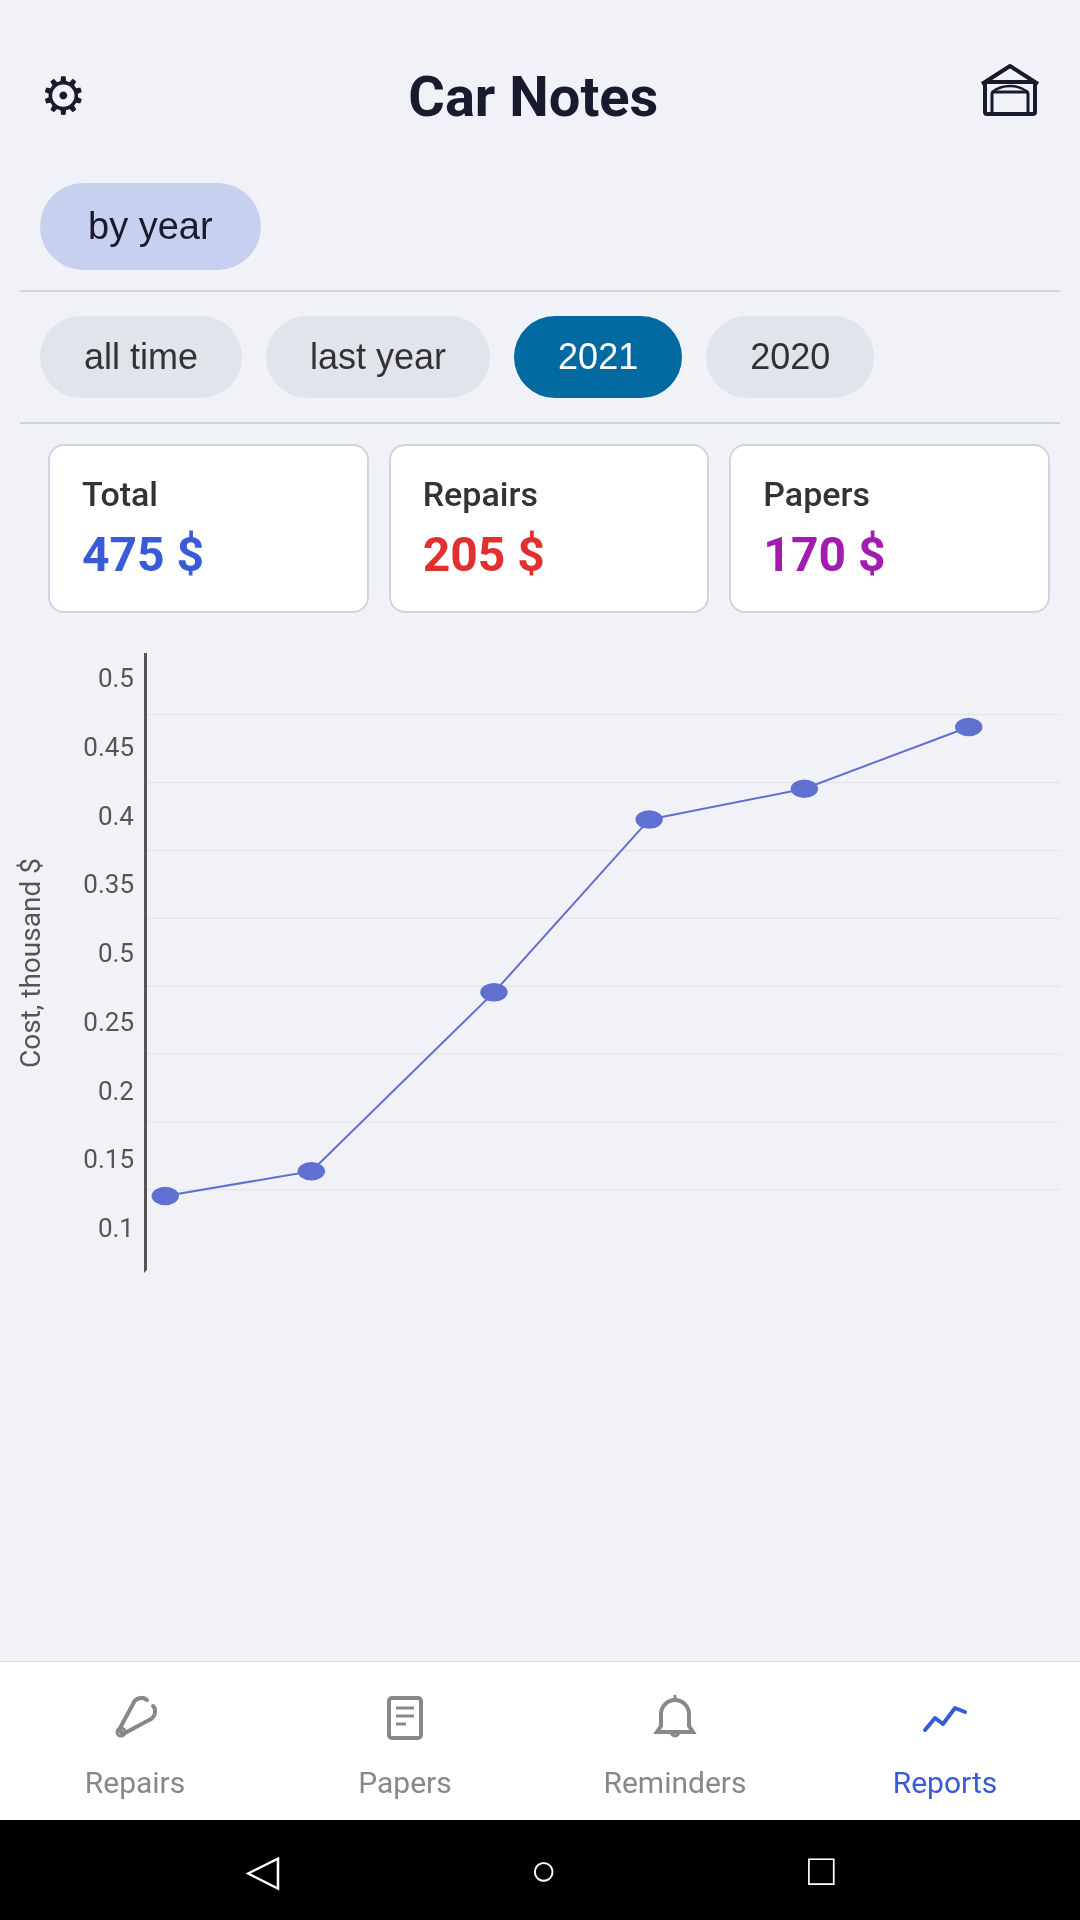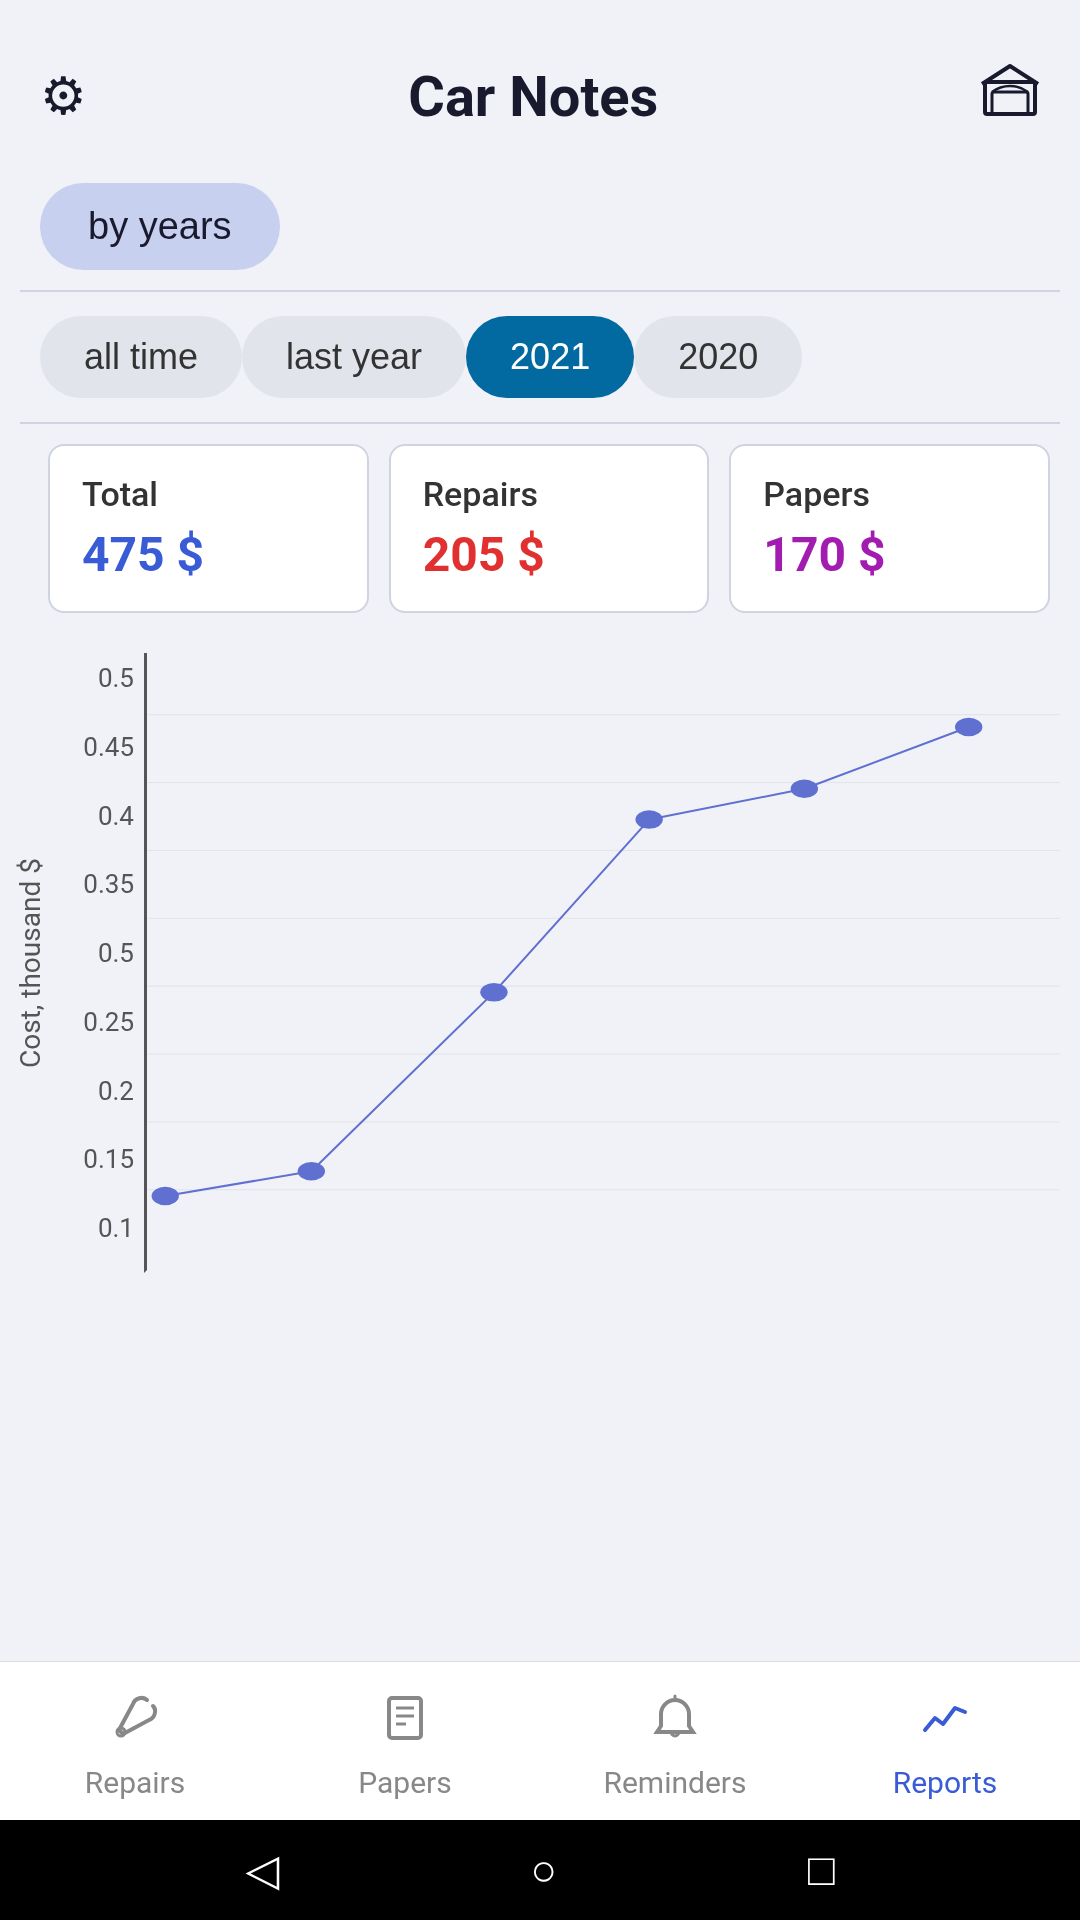--- a/index.html
+++ b/index.html
@@ -63,20 +63,21 @@
       height: 2px;
       background: #d0d4e0;
       margin: 0 20px;
     }
 
     
     .filter-row2 {
       display: flex;
       align-items: center;
       padding: 24px 40px;
+      gap: 24px;
     }
     .pill2 {
       padding: 20px 44px;
       border-radius: 60px;
       font-size: 36px;
       font-weight: 500;
       cursor: pointer;
       border: none;
       background: #e2e4ec;
       color: #333;
@@ -220,21 +221,21 @@
     <svg width="60" height="60" viewBox="0 0 60 60" fill="none" xmlns="http://www.w3.org/2000/svg">
       <rect x="5" y="22" width="50" height="32" rx="2" stroke="#1a1a2e" stroke-width="4"></rect>
       <path d="M2 24L30 6L58 24" stroke="#1a1a2e" stroke-width="4" stroke-linejoin="round"></path>
       <rect x="12" y="32" width="36" height="22" rx="2" fill="none" stroke="#1a1a2e" stroke-width="3"></rect>
       <path d="M12 32 Q20 26 30 26 Q40 26 48 32" stroke="#1a1a2e" stroke-width="2.5" fill="none"></path>
     </svg>
   </span>
 </div>
 
 <div class="filter-row">
-  <button class="pill active">by years</button>
+  <button class="pill active">by year</button>
 </div>
 
 <div class="divider"></div>
 
 <div class="filter-row2">
   <button class="pill2">all time</button>
   <button class="pill2">last year</button>
   <button class="pill2 active">2021</button>
   <button class="pill2">2020</button>
 </div>

